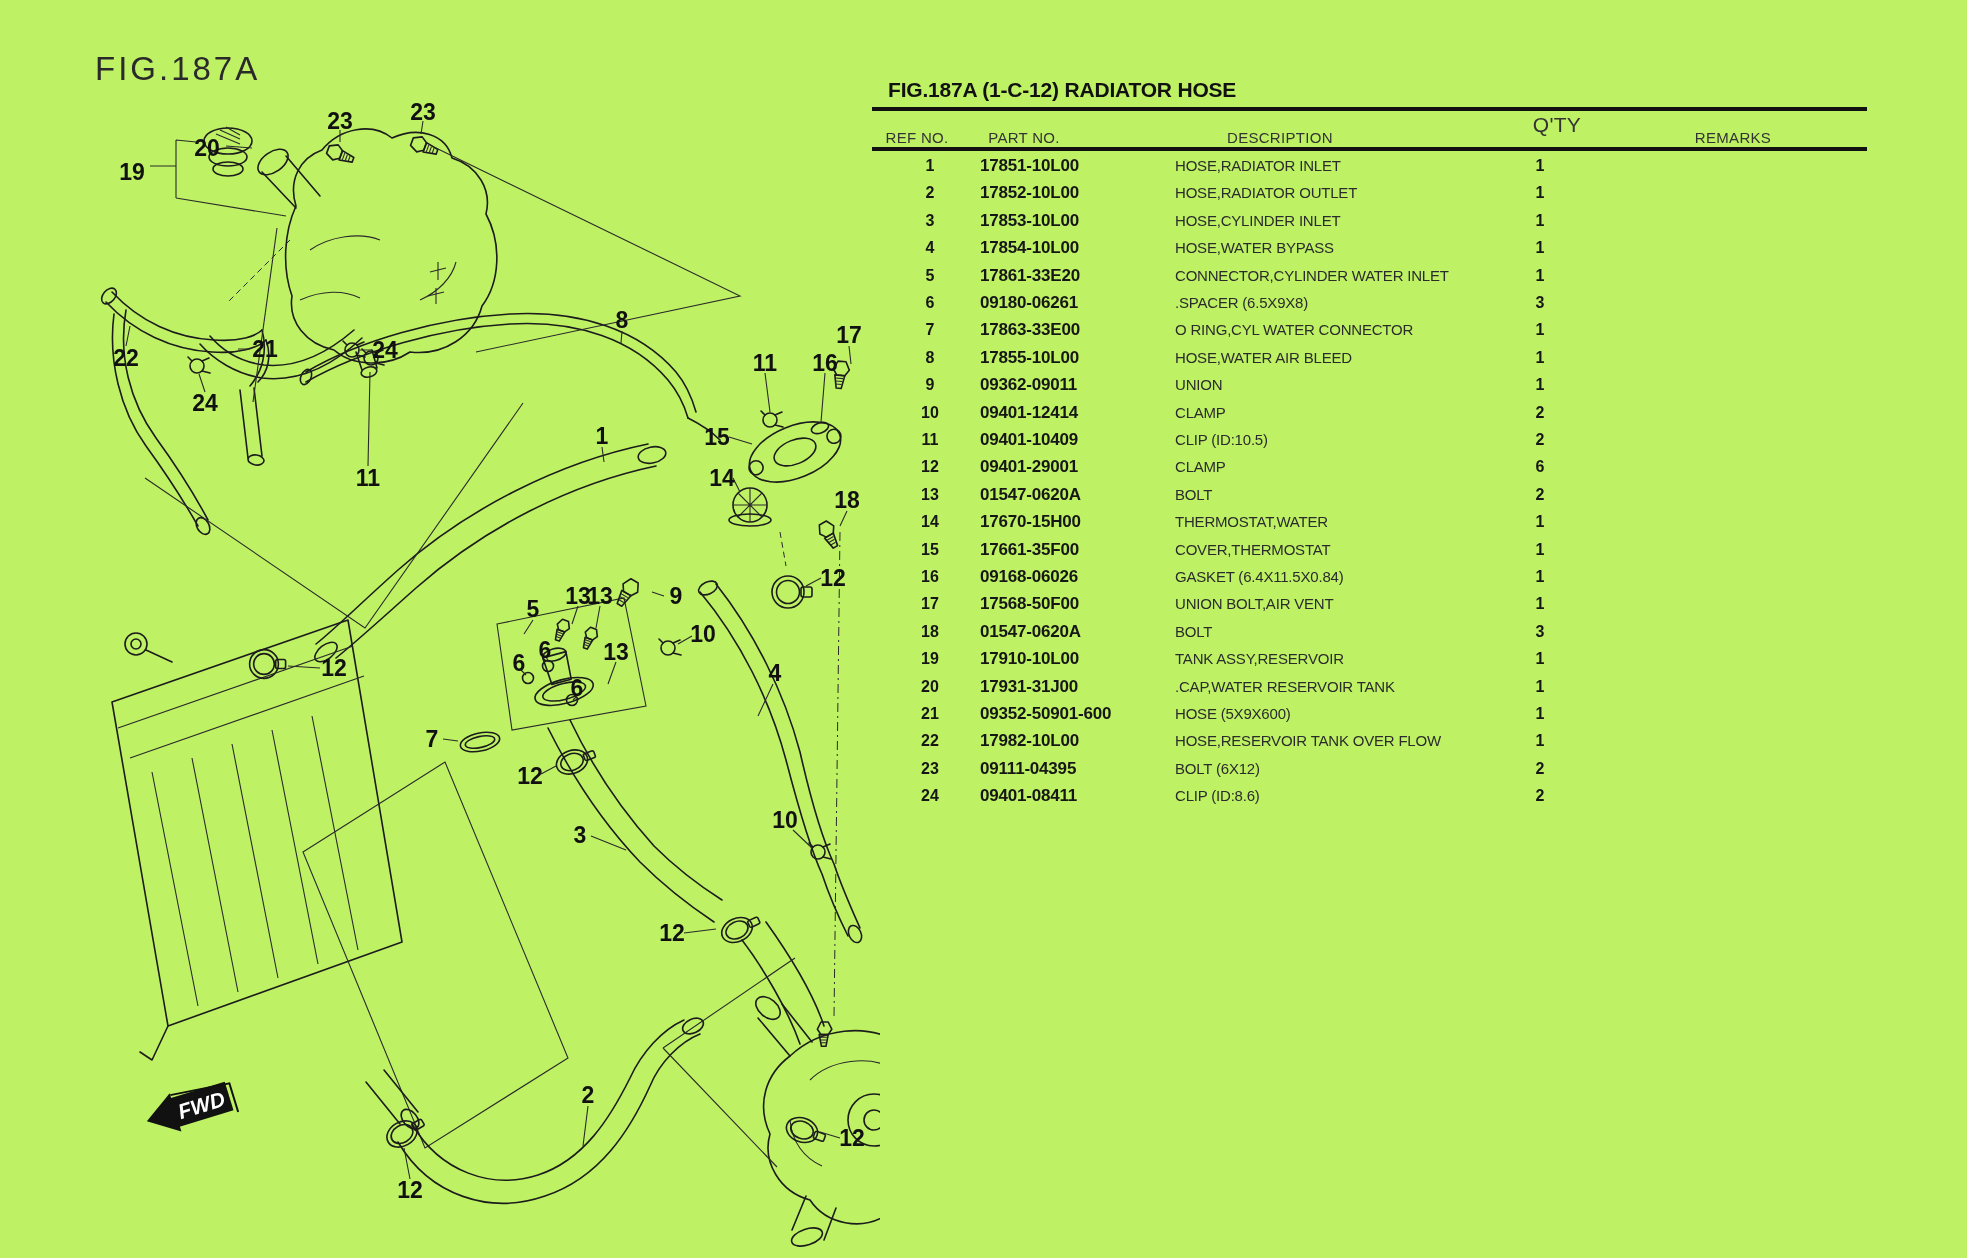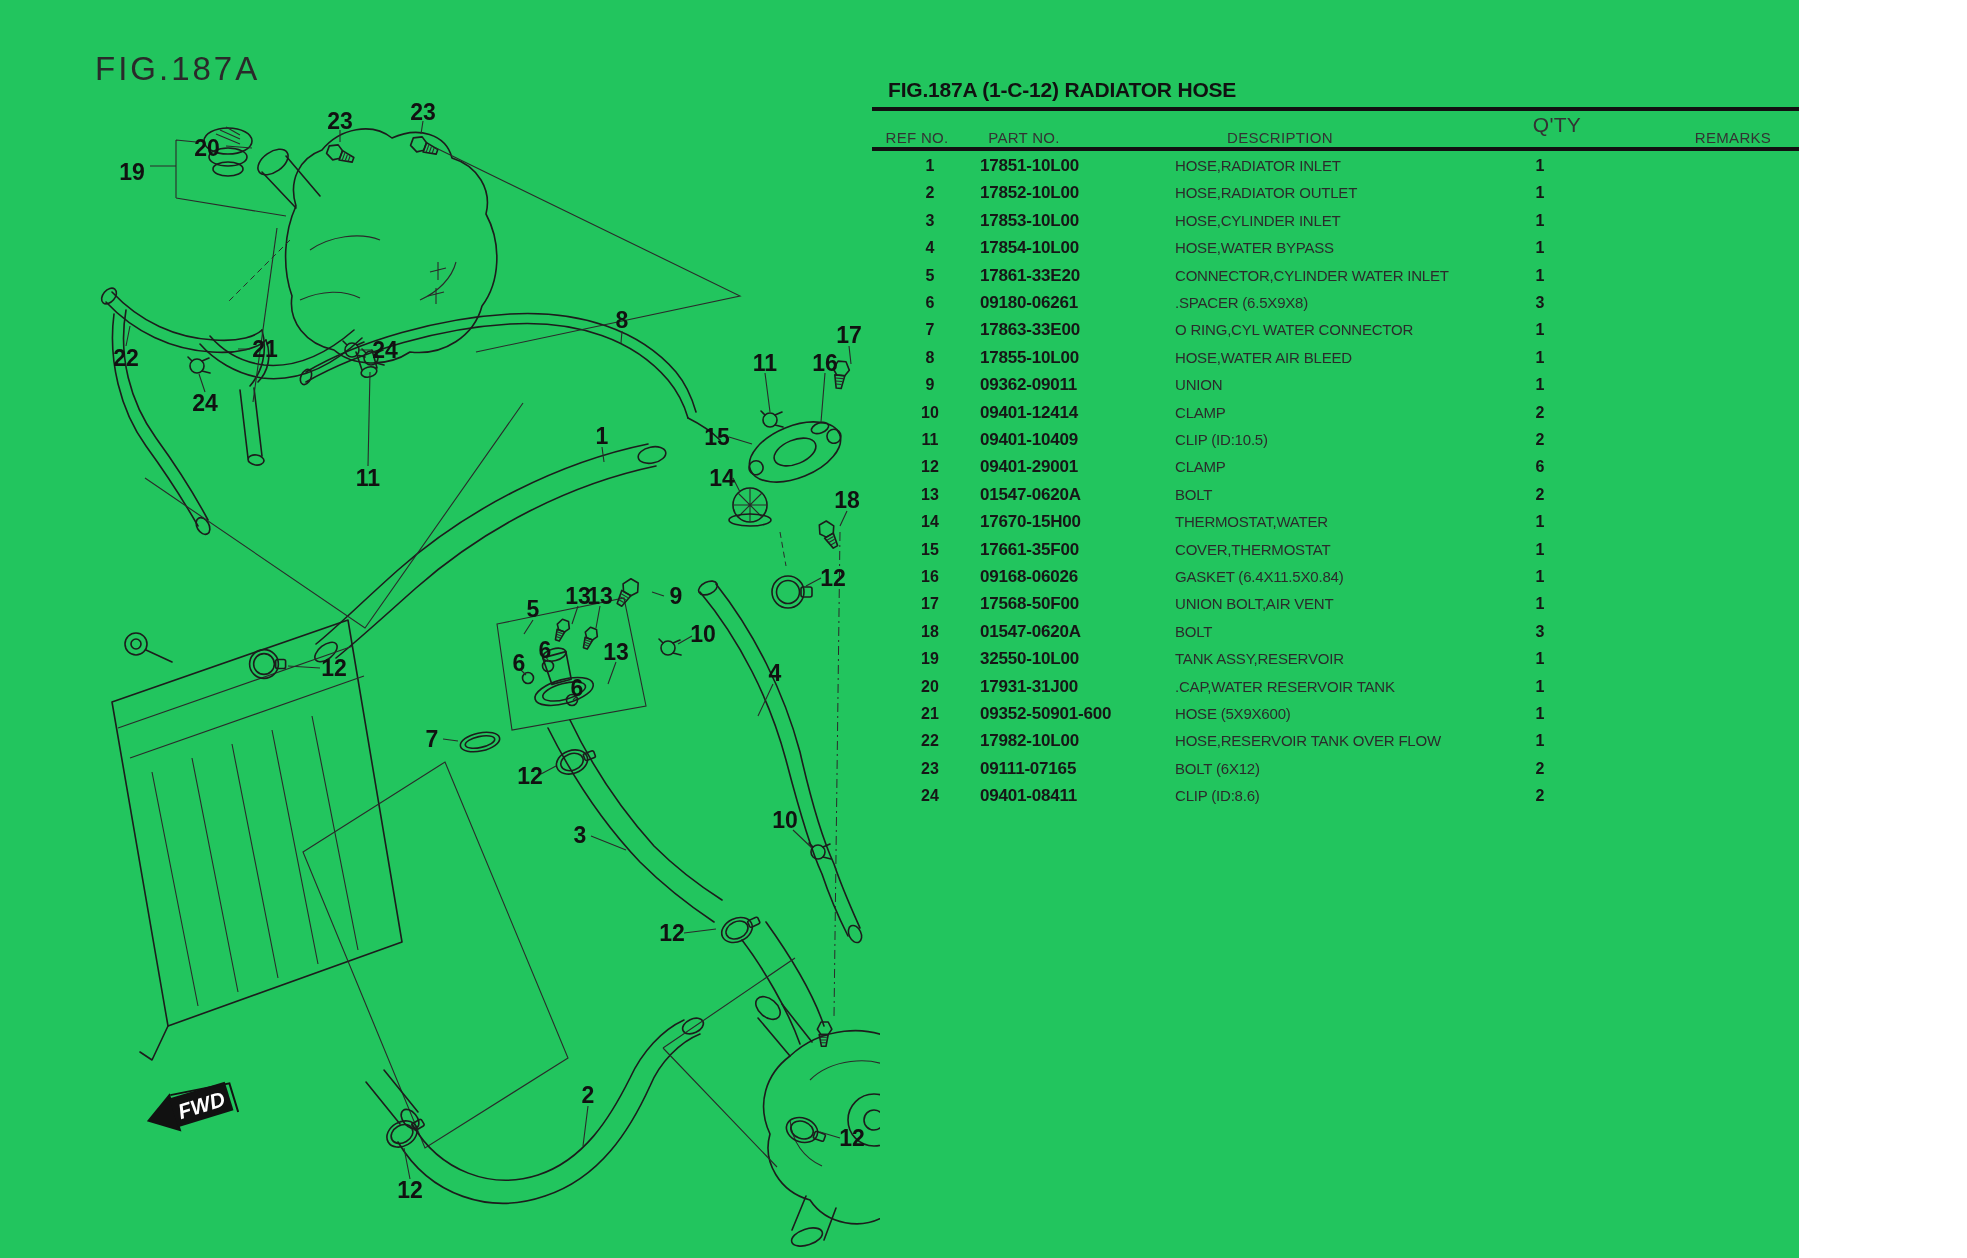--- a/index.html
+++ b/index.html
@@ -1,16 +1,16 @@
 <!DOCTYPE html>
 <html><head>
 <meta charset="utf-8">
 <style>
   html,body{margin:0;padding:0;background:#ffffff;}
-  .page{position:relative;width:1799px;height:1258px;background:#22c55e;overflow:hidden;
+  .page{position:relative;width:1967px;height:1258px;background:#bef264;overflow:hidden;
         font-family:"Liberation Sans",sans-serif;color:#1a1a1a;}
   
   .fig-label{position:absolute;left:95px;top:50px;font-size:33px;letter-spacing:3px;color:#2a2a2a;}
   .art{position:absolute;left:0;top:0;}
   .art path,.art line,.art circle,.art ellipse,.art rect,.art polygon{vector-effect:non-scaling-stroke;}
   .ln{stroke:#1c1c1c;stroke-width:1.6;fill:none;stroke-linecap:round;stroke-linejoin:round;}
   .thin{stroke:#2a2a2a;stroke-width:1.1;fill:none;}
   .ldr{stroke:#2a2a2a;stroke-width:1.1;fill:none;}
   .dash{stroke:#2a2a2a;stroke-width:1;fill:none;stroke-dasharray:6 4;}
   .dashdot{stroke:#2a2a2a;stroke-width:1;fill:none;stroke-dasharray:9 4 2 4;}
@@ -379,21 +379,21 @@
           <div class="c-qty">1</div>
         </div>
         <div class="prow" style="top: 465.8px;">
           <div class="c-ref">18</div>
           <div class="c-part">01547-0620A</div>
           <div class="c-desc">BOLT</div>
           <div class="c-qty">3</div>
         </div>
         <div class="prow" style="top: 493.2px;">
           <div class="c-ref">19</div>
-          <div class="c-part">32550-10L00</div>
+          <div class="c-part">17910-10L00</div>
           <div class="c-desc">TANK ASSY,RESERVOIR</div>
           <div class="c-qty">1</div>
         </div>
         <div class="prow" style="top: 520.6px;">
           <div class="c-ref">20</div>
           <div class="c-part">17931-31J00</div>
           <div class="c-desc">.CAP,WATER RESERVOIR TANK</div>
           <div class="c-qty">1</div>
         </div>
         <div class="prow" style="top: 548px;">
@@ -403,21 +403,21 @@
           <div class="c-qty">1</div>
         </div>
         <div class="prow" style="top: 575.4px;">
           <div class="c-ref">22</div>
           <div class="c-part">17982-10L00</div>
           <div class="c-desc">HOSE,RESERVOIR TANK OVER FLOW</div>
           <div class="c-qty">1</div>
         </div>
         <div class="prow" style="top: 602.8px;">
           <div class="c-ref">23</div>
-          <div class="c-part">09111-07165</div>
+          <div class="c-part">09111-04395</div>
           <div class="c-desc">BOLT (6X12)</div>
           <div class="c-qty">2</div>
         </div>
         <div class="prow" style="top: 630.2px;">
           <div class="c-ref">24</div>
           <div class="c-part">09401-08411</div>
           <div class="c-desc">CLIP (ID:8.6)</div>
           <div class="c-qty">2</div>
         </div>
       </div>

